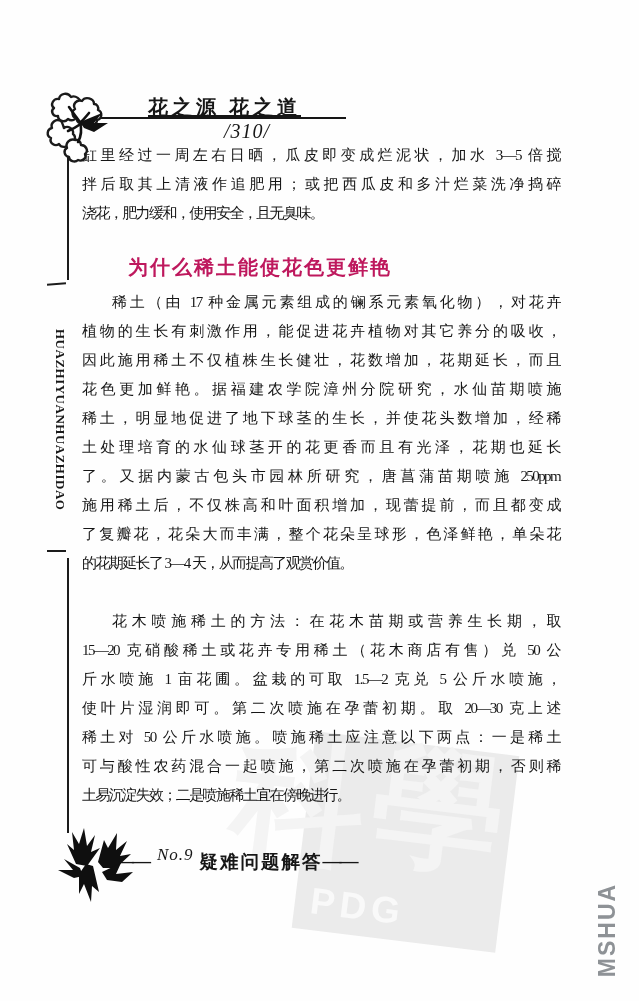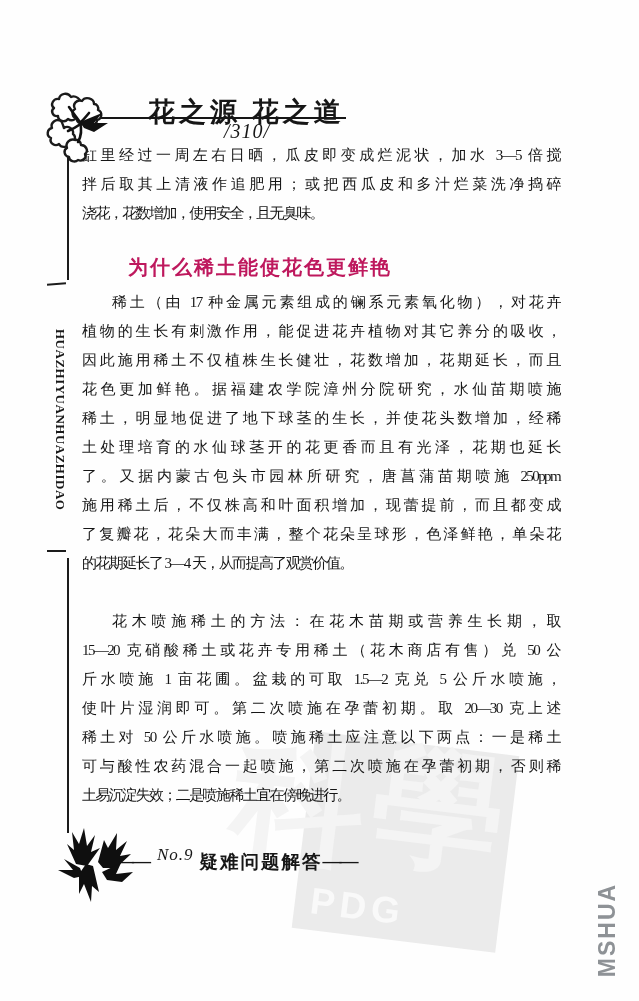--- a/index.html
+++ b/index.html
@@ -41,21 +41,21 @@
     writing-mode:vertical-rl;text-orientation:mixed;
     font-weight:bold;font-size:13px;letter-spacing:0.5px;
     font-family:"Liberation Serif","DejaVu Serif",serif;color:#181818;
     text-align:center;
   }
   .flower-bottom{position:absolute;left:46px;top:822px;z-index:3;}
 
   
   .book-title{
     position:absolute;left:148px;top:94px;z-index:2;
-    font-size:27px;font-weight:bold;letter-spacing:4px;white-space:nowrap;
+    font-size:20px;font-weight:bold;letter-spacing:4px;white-space:nowrap;text-decoration:underline;
   }
   .title-underline{position:absolute;left:100px;top:117px;width:246px;height:2px;background:#161616;z-index:2;}
   .page-num{
     position:absolute;left:185px;top:120px;width:85px;z-index:2;
     font-style:italic;font-size:20px;text-align:right;letter-spacing:1px;
   }
 
   
   .content{position:absolute;left:82px;top:0;width:478px;z-index:2;}
   .para{position:absolute;left:0;width:478px;}
@@ -126,21 +126,21 @@
   <div class="rule rule-a"></div>
   <div class="tick tick-a"></div>
   <div class="v-title">HUAZHIYUANHUAZHIDAO</div>
   <div class="tick tick-b"></div>
   <div class="rule rule-b"></div>
 
   <div class="content">
     <div class="para p1">
       <div class="ln">缸里经过一周左右日晒，瓜皮即变成烂泥状，加水 3—5 倍搅</div>
       <div class="ln">拌后取其上清液作追肥用；或把西瓜皮和多汁烂菜洗净捣碎</div>
-      <div class="ln end">浇花，花数增加，使用安全，且无臭味。</div>
+      <div class="ln end">浇花，肥力缓和，使用安全，且无臭味。</div>
     </div>
 
     <h2 class="sec-heading">为什么稀土能使花色更鲜艳</h2>
 
     <div class="para p2">
       <div class="ln indent">稀土（由 17 种金属元素组成的镧系元素氧化物），对花卉</div>
       <div class="ln">植物的生长有刺激作用，能促进花卉植物对其它养分的吸收，</div>
       <div class="ln">因此施用稀土不仅植株生长健壮，花数增加，花期延长，而且</div>
       <div class="ln">花色更加鲜艳。据福建农学院漳州分院研究，水仙苗期喷施</div>
       <div class="ln">稀土，明显地促进了地下球茎的生长，并使花头数增加，经稀</div>

